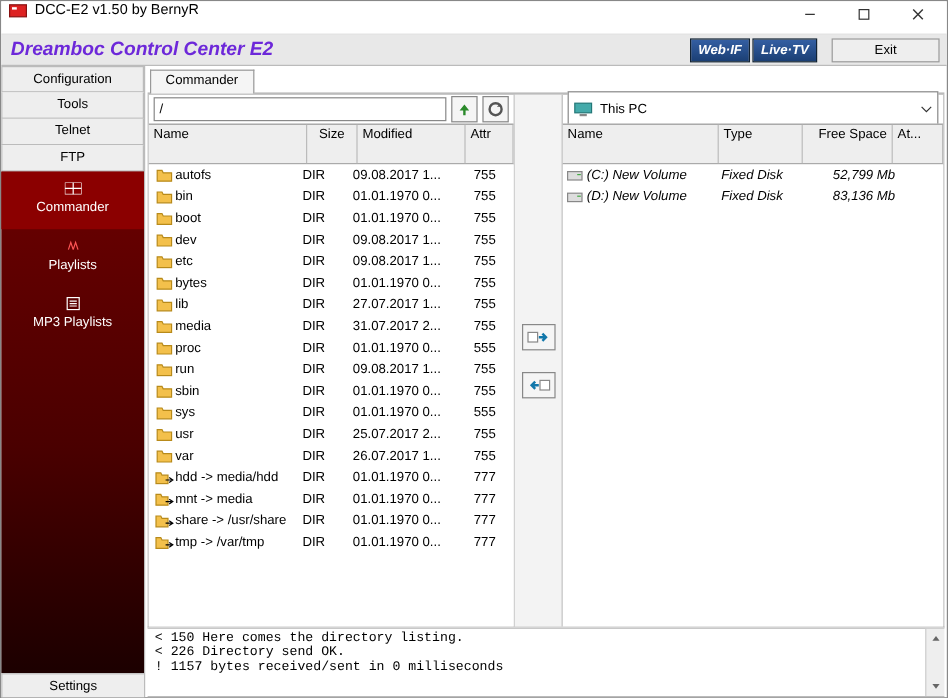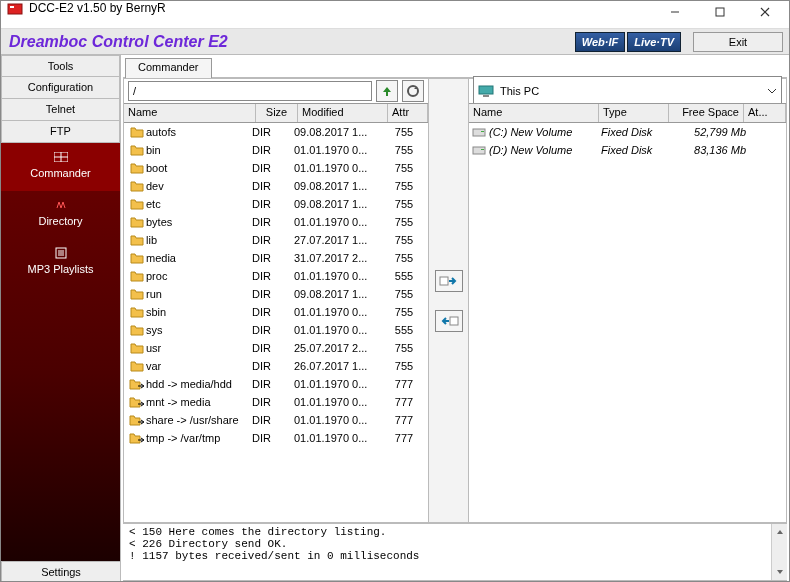--- a/index.html
+++ b/index.html
@@ -80,21 +80,21 @@
   .content { flex: 1; display: flex; flex-direction: column; padding: 2px; }
   .tabstrip { height: 22px; display:flex; align-items:flex-end; padding-left:2px; border-bottom:2px solid #bbb;}
   .tab { height:20px; padding:2px 12px; background:#eee; border:1px solid #999; border-bottom:none; position:relative; top:1px; background:#f5f5f5;}
   .workarea { flex:1; display:flex; border:1px solid #bbb; border-top:none; }
   .leftpane { width: 305px; flex:none; display:flex; flex-direction:column; border-right:1px solid #bbb; }
   .midpane { width: 40px; flex:none; display:flex; flex-direction:column; align-items:center; justify-content:center; gap:18px; background:#f3f3f3; border-right:1px solid #bbb;}
   .rightpane { flex:1; display:flex; flex-direction:column; }
   .pathrow { height:24px; display:flex; align-items:center; padding:2px 4px; gap:4px; }
   .pathinput { flex:1; height:20px; background:#fff; border:1px solid #888; padding:0 4px; line-height:18px; }
   .sqbtn { width:22px; height:22px; border:1px solid #888; background:#f5f5f5; display:flex; align-items:center; justify-content:center; }
-  .listhead { height:20px; display:flex; background:#eee; border-top:1px solid #999; border-bottom:1px solid #999; }
+  .listhead { height:34px; display:flex; background:#eee; border-top:1px solid #999; border-bottom:1px solid #999; }
   .lh { border-right:1px solid #bbb; line-height:16px; padding:0 4px; }
   .filelist { flex:1; overflow:auto; background:#fff; }
   .frow { height:18px; display:flex; align-items:center; padding:0 4px; }
   .frow .ic { width:18px; flex:none; display:flex; justify-content:center; }
   .frow .nm { flex:1; }
   .frow .sz { width:42px; text-align:left; }
   .frow .md { width:90px; }
   .frow .at { width:40px; text-align:center; }
   .drivesel { height:24px; display:flex; align-items:center; padding:2px 4px; }
   .drivesel .combo { flex:1; height:30px; border:1px solid #888; background:#fff; display:flex; align-items:center; padding:0 4px; justify-content:space-between;}
@@ -137,42 +137,42 @@
 <div class="headerbar">
   <div class="apptitle">Dreamboc Control Center E2</div>
   <div class="pillbtn">Web·IF</div>
   <div class="pillbtn">Live·TV</div>
   <div class="exitbtn">Exit</div>
 </div>
 
 <div class="main">
 
   <div class="sidebar">
+    <div class="menuitem">Configuration</div>
     <div class="menuitem">Tools</div>
-    <div class="menuitem">Configuration</div>
     <div class="menuitem">Telnet</div>
     <div class="menuitem">FTP</div>
     <div class="darkpanel">
       <div class="dp-item active">
         <div class="iconslot">
             <svg width="14" height="10">
               <rect x="0" y="0" width="14" height="10" fill="none" stroke="#fff"></rect>
               <line x1="0" y1="5" x2="14" y2="5" stroke="#fff"></line>
               <line x1="7" y1="0" x2="7" y2="10" stroke="#fff"></line>
             </svg>
           </div>
         <span>Commander</span>
       </div>
       <div class="dp-item">
         <div class="iconslot">
             <svg width="14" height="10">
               <path d="M3 8 L5 2 L7 8 M7 8 L9 2 L11 8" stroke="#f55" fill="none"></path>
             </svg>
           </div>
-        <span>Directory</span>
+        <span>Playlists</span>
       </div>
       <div class="dp-item">
         <div class="iconslot">
             <svg width="14" height="12">
               <rect x="2" y="1" width="10" height="10" fill="none" stroke="#fff"></rect>
               <line x1="4" y1="4" x2="10" y2="4" stroke="#fff"></line>
               <line x1="4" y1="6" x2="10" y2="6" stroke="#fff"></line>
               <line x1="4" y1="8" x2="10" y2="8" stroke="#fff"></line>
             </svg>
           </div>

